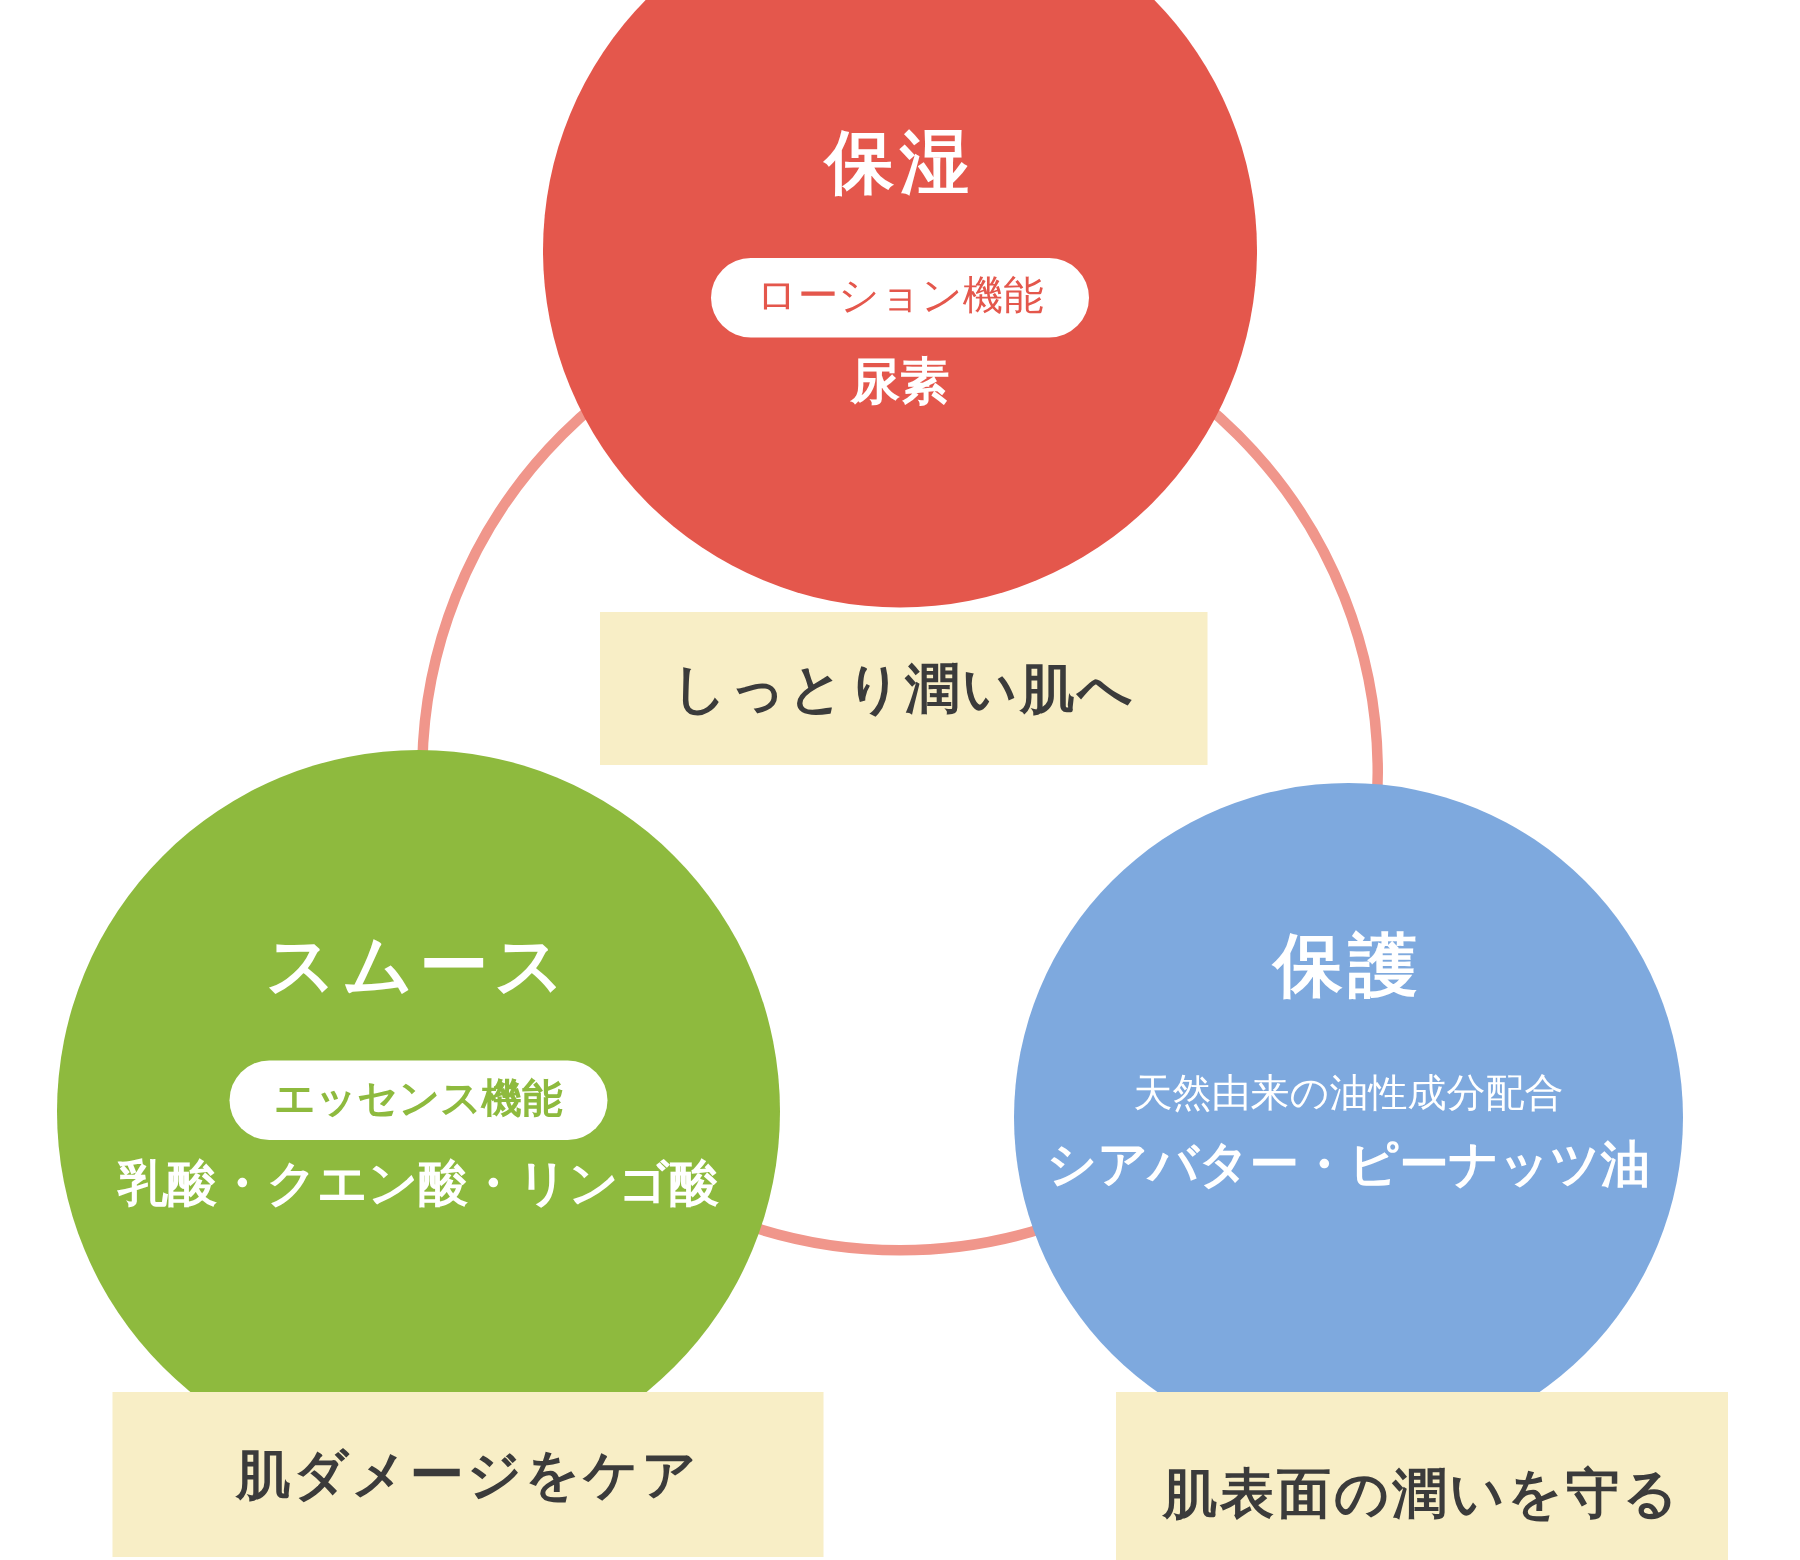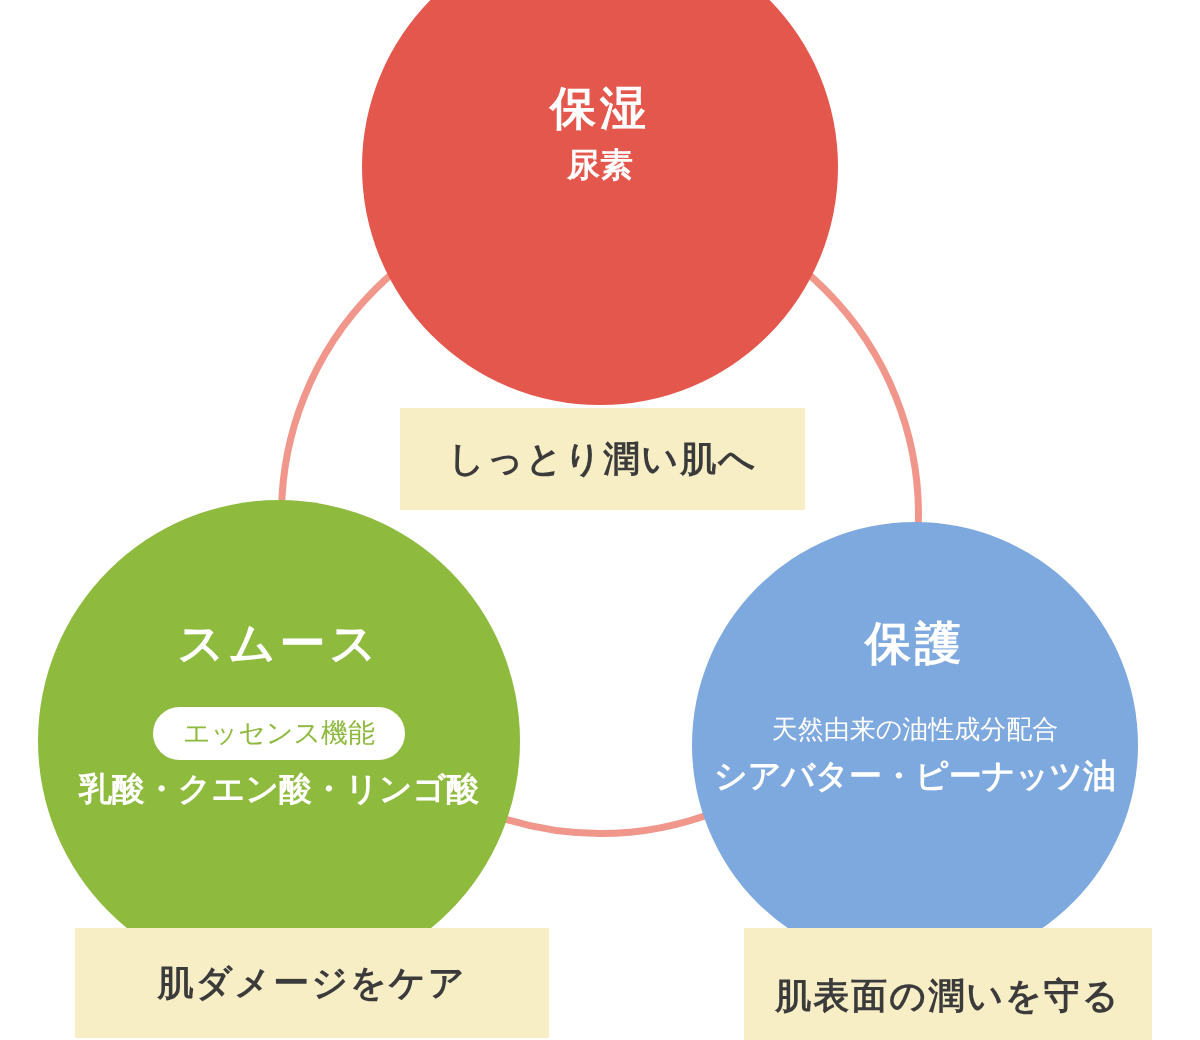--- a/index.html
+++ b/index.html
@@ -50,21 +50,21 @@
   .circle-left {
     left: 38px;
     top: 500px;
     width: 482px;
     height: 482px;
     background: var(--green, #8eba3e);
     padding-top: 116px;
     align-items: center;
   }
   .circle-right {
-    left: 692px;
+    left: 676px;
     top: 522px;
     width: 446px;
     height: 446px;
     background: var(--blue, #7ea9de);
     padding-top: 94px;
   }
   .circle-title {
     font-size: 46px;
     font-weight: 700;
     letter-spacing: 4px;
@@ -73,21 +73,21 @@
   .badge {
     margin-top: 36px;
     background: #ffffff;
     border-radius: 999px;
     padding: 10px 30px;
     font-size: 27px;
     line-height: 1.2;
     white-space: nowrap;
   }
   .circle-top  .badge { color: var(--red, #e4574c); }
-  .circle-left .badge { color: var(--green, #8eba3e); }
+  .circle-left .badge { color: var(--green, #8eba3e); font-weight: bold; }
   .circle-right .badge { color: var(--blue, #7ea9de); }
   .line1 {
     margin-top: 42px;
     font-size: 26px;
     line-height: 1.3;
     white-space: nowrap;
   }
   .line2 {
     margin-top: 8px;
     font-size: 33px;
@@ -117,20 +117,21 @@
 </style>
 </head>
 <body>
 
 <div class="canvas">
 
   <div class="ring"></div>
 
   <div class="circle circle-top">
     <div class="circle-title">保湿</div>
+    <div class="badge">ローション機能</div>
     <div class="line2">尿素</div>
   </div>
 
   <div class="circle circle-left">
     <div class="circle-title">スムース</div>
     <div class="badge">エッセンス機能</div>
     <div class="line2">乳酸・クエン酸・リンゴ酸</div>
   </div>
 
   <div class="circle circle-right">

